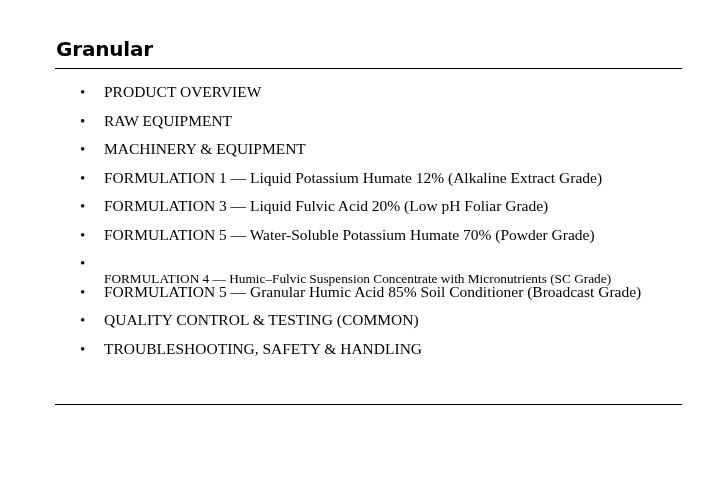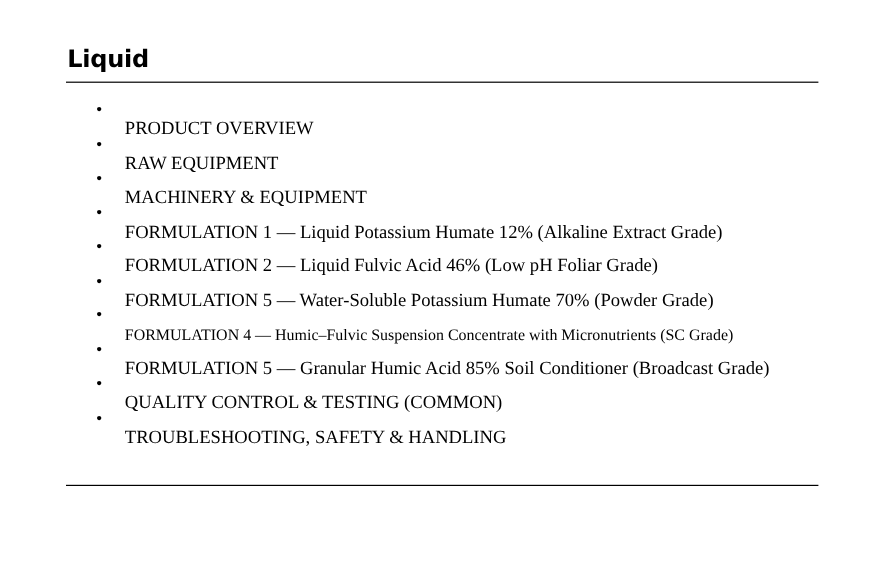--- a/index.html
+++ b/index.html
@@ -53,30 +53,31 @@
     }
     .toc .bullet {
       position: absolute;
       left: 80px;
       top: 0;
       font-size: 15px;
     }
     .toc .label {
       position: absolute;
       left: 104px;
-      top: 16px;
+      top: 0;
     }
     .toc li.small .label {
       font-size: 13.3px;
+      margin-top: 16px;
     }
   </style>
 </head>
 <body>
 
-<h1 class="title">Liquid</h1>
+<h1 class="title">Granular</h1>
 
 <div class="rule top"></div>
 
 <ul class="toc">
   <li>
     <span class="bullet">•</span>
     <span class="label">PRODUCT OVERVIEW</span>
   </li>
   <li>
     <span class="bullet">•</span>
@@ -85,21 +86,21 @@
   <li>
     <span class="bullet">•</span>
     <span class="label">MACHINERY &amp; EQUIPMENT</span>
   </li>
   <li>
     <span class="bullet">•</span>
     <span class="label">FORMULATION 1 — Liquid Potassium Humate 12% (Alkaline Extract Grade)</span>
   </li>
   <li>
     <span class="bullet">•</span>
-    <span class="label">FORMULATION 2 — Liquid Fulvic Acid 46% (Low pH Foliar Grade)</span>
+    <span class="label">FORMULATION 3 — Liquid Fulvic Acid 20% (Low pH Foliar Grade)</span>
   </li>
   <li>
     <span class="bullet">•</span>
     <span class="label">FORMULATION 5 — Water-Soluble Potassium Humate 70% (Powder Grade)</span>
   </li>
   <li class="small">
     <span class="bullet">•</span>
     <span class="label">FORMULATION 4 — Humic–Fulvic Suspension Concentrate with Micronutrients (SC Grade)</span>
   </li>
   <li>

